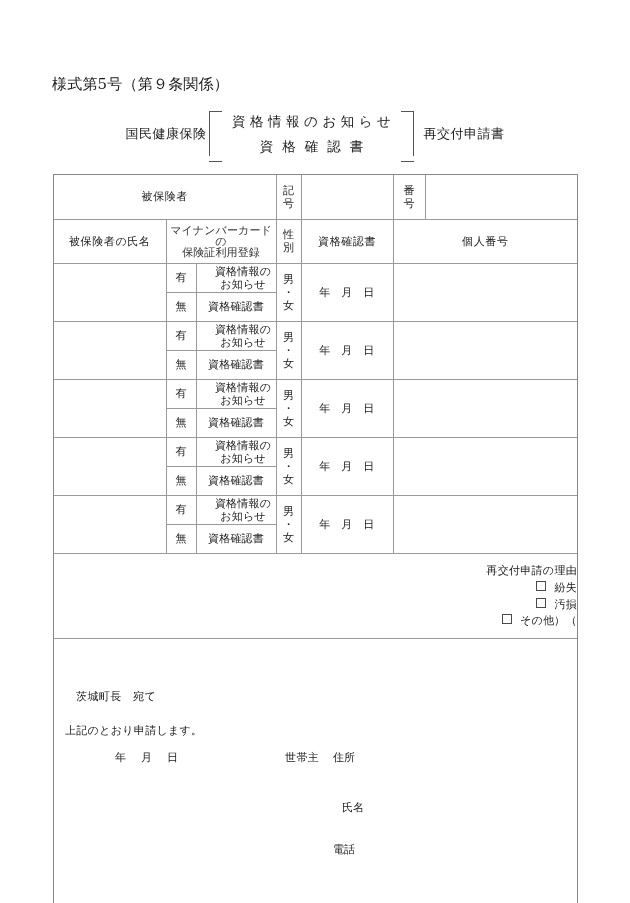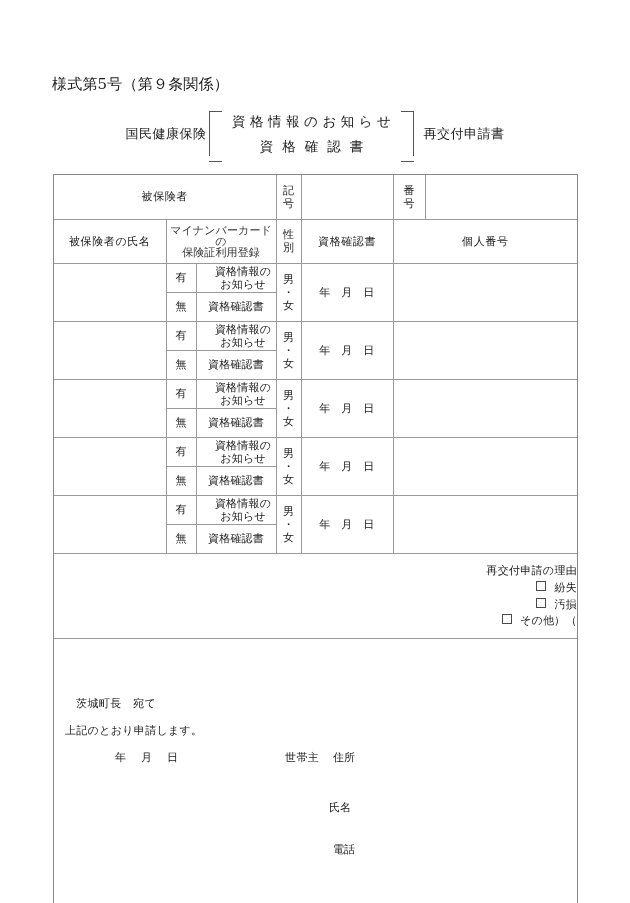--- a/index.html
+++ b/index.html
@@ -208,27 +208,27 @@
   }
   .date-line i { font-style: normal; display: inline-block; width: 26px; }
 
   .kouhai {
     position: absolute;
     left: 231px;
     top: 36px;
     letter-spacing: 0.4px;
   }
   .fld-addr { position: absolute; left: 279px; top: 36px; }
-  .fld-name { position: absolute; left: 275px; top: 86px; }
+  .fld-name { position: absolute; left: 288px; top: 86px; }
   .fld-tel  { position: absolute; left: 279px; top: 128px; }
 
   .addressee {
     position: absolute;
     left: 22px;
-    bottom: 3px;
+    bottom: 10px;
     letter-spacing: 0.4px;
   }
 </style>
 </head>
 <body>
 
 <div class="page">
 
   <div class="form-no">様式第5号（第９条関係）</div>
 

